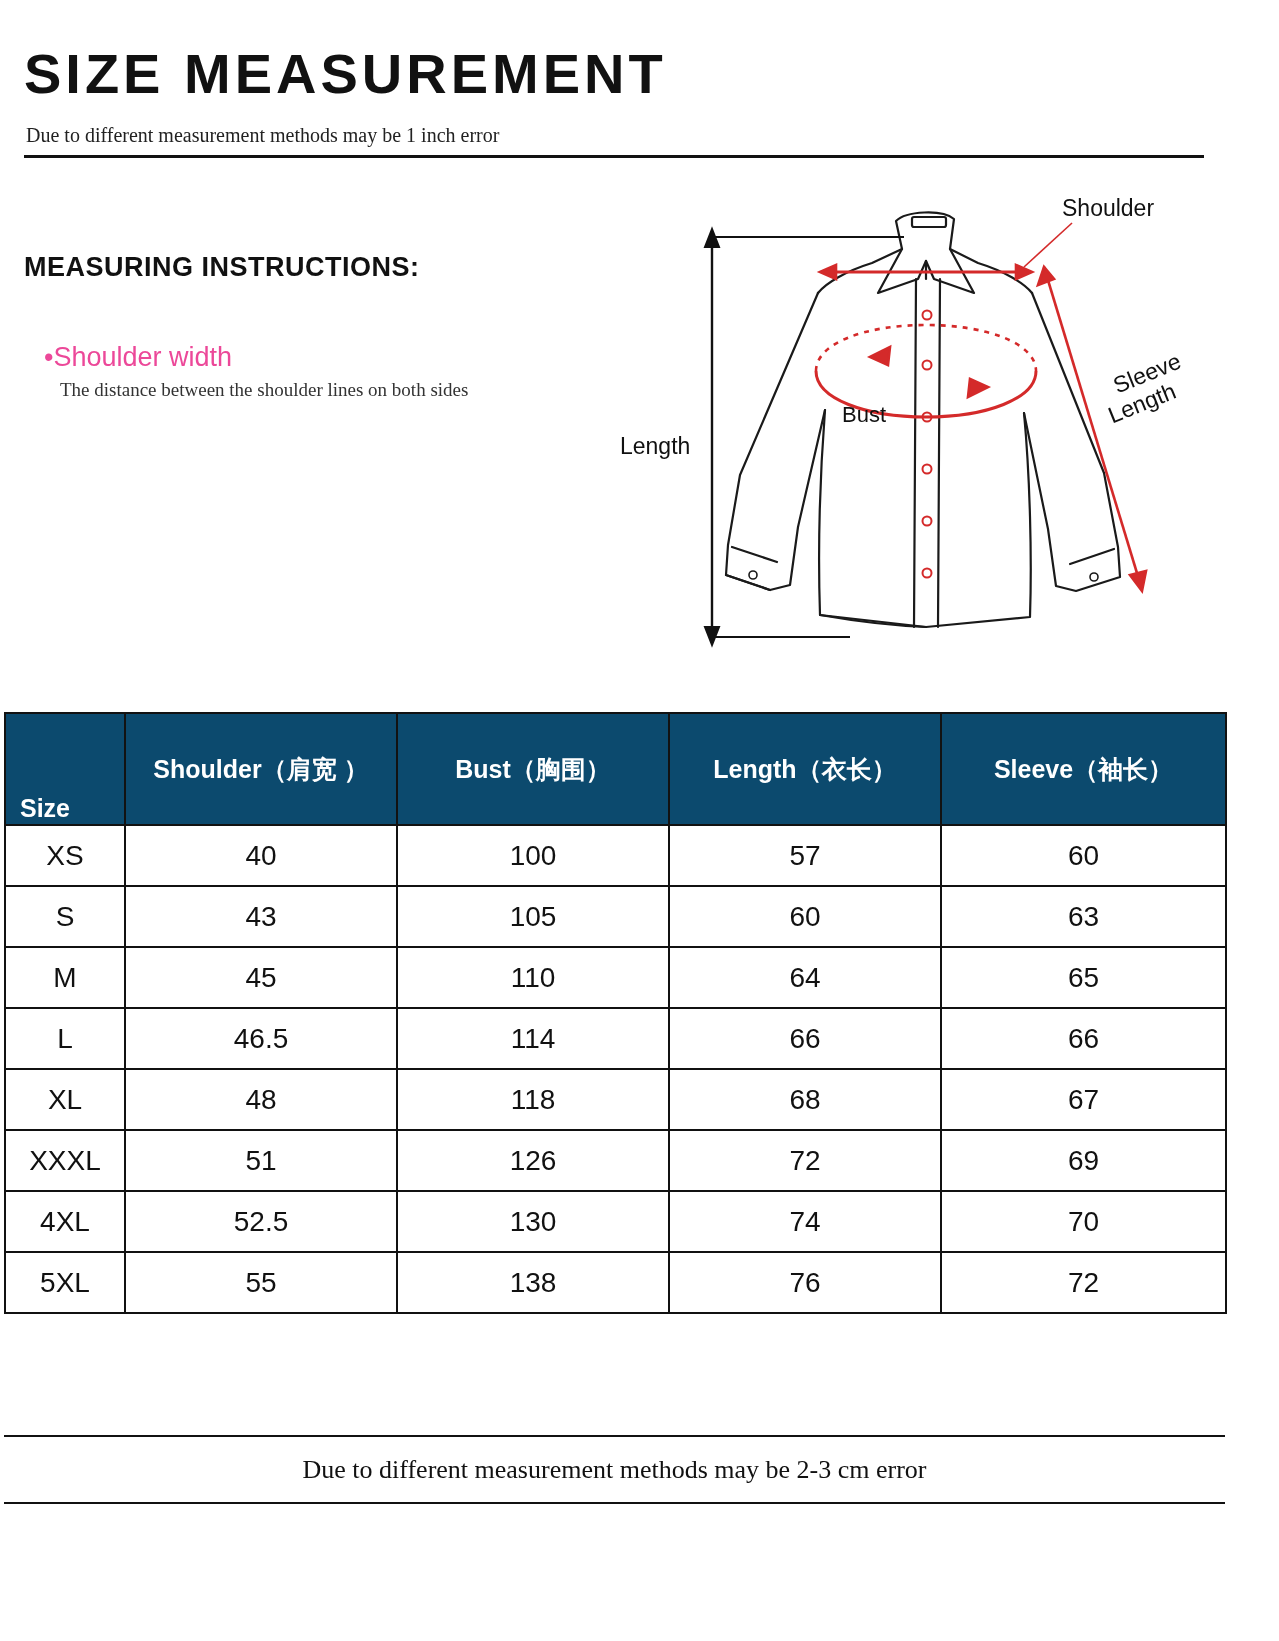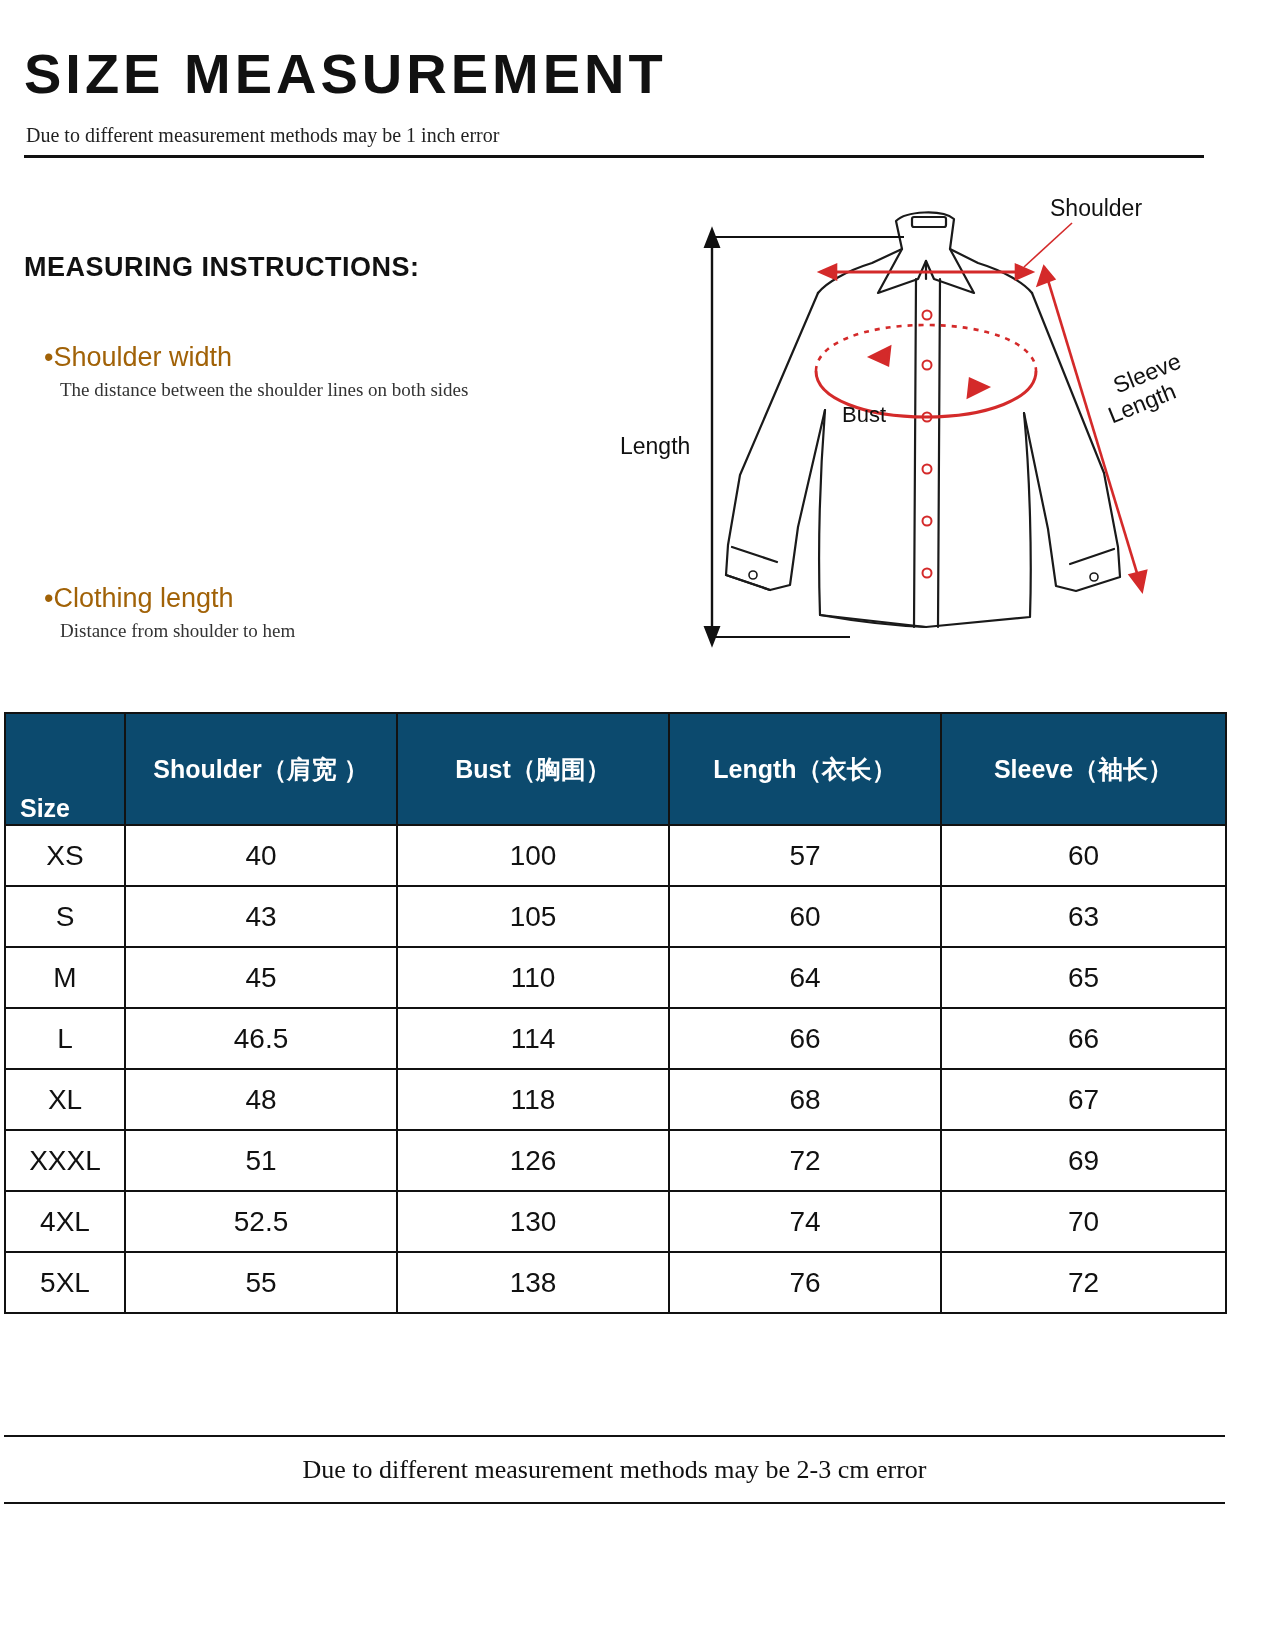--- a/index.html
+++ b/index.html
@@ -56,21 +56,21 @@
     left: 24px;
     top: 252px;
     font-size: 27px;
     font-weight: bold;
     letter-spacing: 0.5px;
     color: #111;
   }
   .instr-block { position: absolute; left: 44px; }
   .instr-head {
     font-size: 27px;
-    color: #a16207;
+    color: #ec4899;
     white-space: nowrap;
   }
   .instr-head .bullet { font-size: 27px; }
   .instr-sub {
     font-family: "Liberation Serif", serif;
     font-size: 19px;
     color: #333;
     margin-top: 6px;
     margin-left: 16px;
     white-space: nowrap;
@@ -87,21 +87,21 @@
     width: 620px;
     height: 500px;
   }
   .illus svg { display: block; }
   .illus-label {
     position: absolute;
     font-size: 23px;
     color: #111;
     font-family: "Liberation Sans", sans-serif;
   }
-  .lbl-shoulder { left: 430px; top: 20px; }
+  .lbl-shoulder { left: 442px; top: 20px; }
   .lbl-length   { left: 0px;   top: 258px; }
   .lbl-bust     { left: 222px; top: 227px; font-size: 22px; }
   .lbl-sleeve1  { left: 492px; top: 185px; transform: rotate(-22deg); }
   .lbl-sleeve2  { left: 487px; top: 215px; transform: rotate(-22deg); }
 
   
   .table-wrap {
     position: absolute;
     left: 4px;
     top: 712px;
@@ -183,26 +183,20 @@
   <div class="instr-title">MEASURING INSTRUCTIONS:</div>
 
   <div class="instr-block" id="instr-0">
     <div class="instr-head">
       <span class="bullet">•</span><span>Shoulder width</span>
     </div>
     <div class="instr-sub">The distance between the shoulder lines on both sides</div>
   </div>
 
 
-  <div class="instr-block" id="instr-2">
-    <div class="instr-head">
-      <span class="bullet">•</span><span>Clothing length</span>
-    </div>
-    <div class="instr-sub">Distance from shoulder to hem</div>
-  </div>
 
   <div class="illus">
     <svg width="620" height="500" viewBox="0 0 620 500">
       <g fill="none" stroke="#1a1a1a" stroke-width="2.2" stroke-linejoin="round" stroke-linecap="round">
 
         <path d="M198 118 L120 300 L108 370 L106 400 L150 415 L170 410 L178 352 L205 235"></path>
         <path d="M106 400 L150 415"></path>
         <path d="M112 372 L157 387"></path>
         <circle cx="133" cy="400" r="4" stroke-width="1.6"></circle>
 

